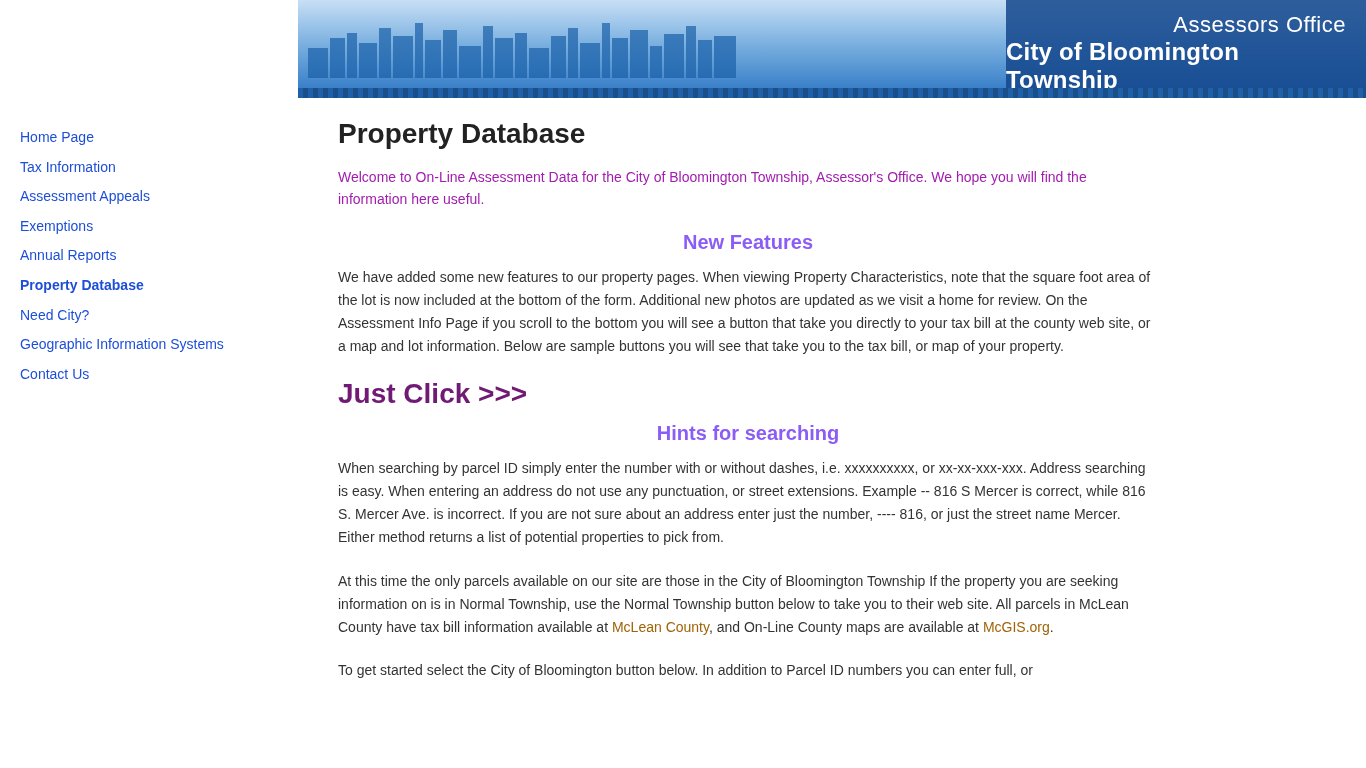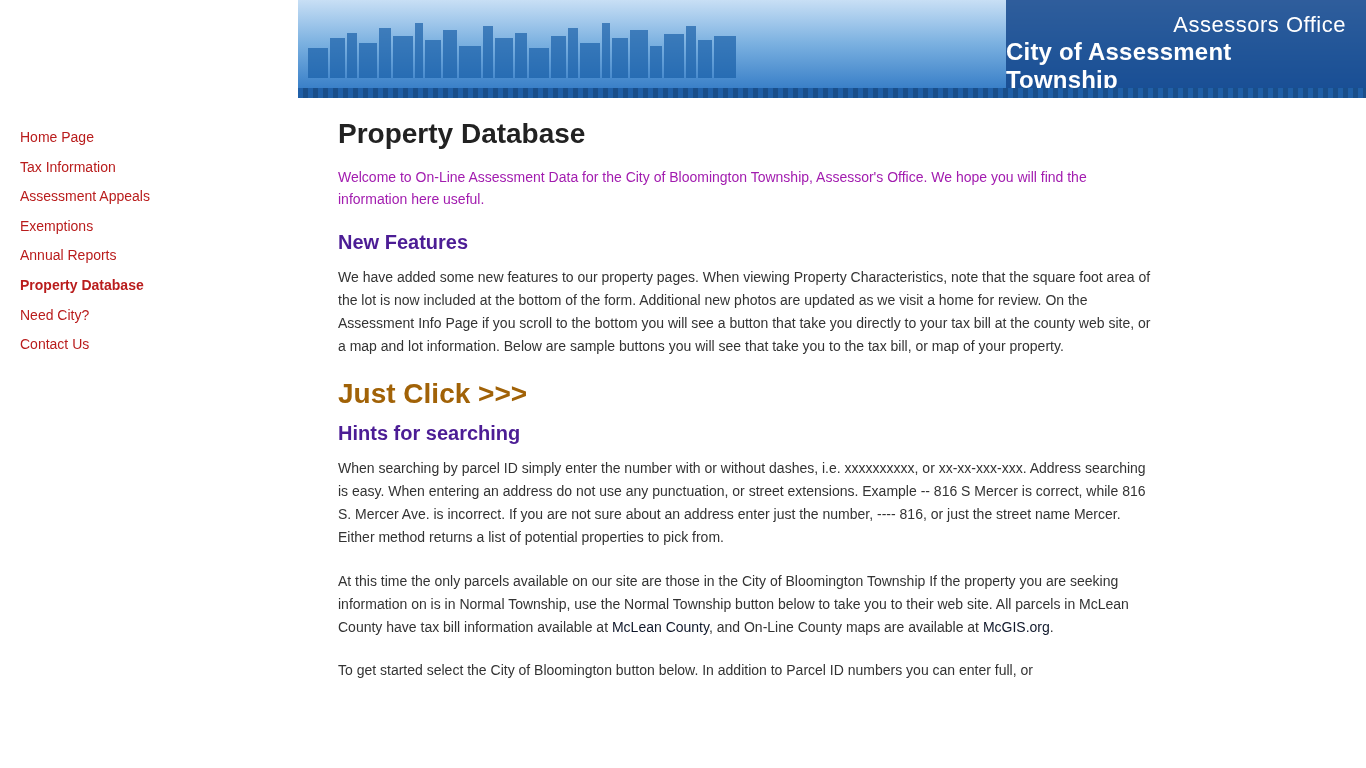--- a/index.html
+++ b/index.html
@@ -21,21 +21,21 @@
     }
     .sidebar-nav {
       list-style: none;
       padding: 0;
       margin-top: 10px;
     }
     .sidebar-nav li {
       margin-bottom: 10px;
     }
     .sidebar-nav a {
-      color: #b91c1c;
+      color: #1d4ed8;
       text-decoration: none;
       font-size: 14px;
       line-height: 1.4;
       display: block;
     }
 
     
     .main-content {
       flex: 1;
       padding: 20px 40px 20px 40px;
@@ -49,38 +49,39 @@
     }
     .intro-text {
       font-size: 14px;
       color: #a21caf;
       line-height: 1.6;
       margin-bottom: 20px;
     }
     .section-heading {
       font-size: 20px;
       font-weight: bold;
-      color: #4c1d95;
+      color: #8b5cf6;
       margin-bottom: 12px;
       margin-top: 4px;
+      text-align: center;
     }
     .section-heading-large {
       font-size: 28px;
       font-weight: bold;
-      color: #a16207;
+      color: #701a75;
       margin-bottom: 12px;
     }
     .body-text {
       font-size: 14px;
       color: #333;
       line-height: 1.65;
       margin-bottom: 20px;
     }
     .inline-link {
-      color: #0f172a;
+      color: #a16207;
       text-decoration: none;
     }
   </style>
 </head>
 <body>
 
 <div style="display:flex; flex-direction:column;">
   <div style="display:flex; margin-left:298px; width:calc(100% - 298px); height:88px; background: linear-gradient(180deg, #c8dff5 0%, #7ab0e0 50%, #3a80c8 100%); position:relative; overflow:hidden;">
 
     <svg style="position:absolute; bottom:10px; left:10px;" width="700" height="60" viewBox="0 0 700 60">
@@ -107,21 +108,21 @@
       <rect x="322" y="12" width="18" height="48" fill="#1a5fa8" opacity="0.7"></rect>
       <rect x="342" y="28" width="12" height="32" fill="#1a5fa8" opacity="0.7"></rect>
       <rect x="356" y="16" width="20" height="44" fill="#1a5fa8" opacity="0.7"></rect>
       <rect x="378" y="8" width="10" height="52" fill="#1a5fa8" opacity="0.7"></rect>
       <rect x="390" y="22" width="14" height="38" fill="#1a5fa8" opacity="0.7"></rect>
       <rect x="406" y="18" width="22" height="42" fill="#1a5fa8" opacity="0.7"></rect>
     </svg>
 
     <div style="position:absolute; right:0; top:0; background: rgba(20,70,140,0.85); width:360px; height:88px; display:flex; flex-direction:column; align-items:flex-end; justify-content:center; padding-right:20px; padding-top:24px; padding-bottom:6px;">
       <span style="color:#fff; font-size:22px; font-weight:normal; letter-spacing:0.5px;">Assessors Office</span>
-      <span style="color:#fff; font-size:24px; font-weight:bold; letter-spacing:0.2px;">City of Assessment Township</span>
+      <span style="color:#fff; font-size:24px; font-weight:bold; letter-spacing:0.2px;">City of Bloomington Township</span>
     </div>
   </div>
 
   <div style="margin-left:298px; width:calc(100% - 298px); height:10px; background: repeating-linear-gradient(90deg, #2060a8 0px, #2060a8 5px, #1a4f8a 5px, #1a4f8a 10px);"></div>
 </div>
 
 <div class="page-layout">
 
   <div class="sidebar">
     <nav>
@@ -141,20 +142,23 @@
           <li>
             <a href="#reports">Annual Reports</a>
           </li>
           <li>
             <a href="#db" style="font-weight: bold;">Property Database</a>
           </li>
           <li>
             <a href="#forms">Need City?</a>
           </li>
           <li>
+            <a href="#gis">Geographic Information Systems</a>
+          </li>
+          <li>
             <a href="#contact">Contact Us</a>
           </li>
         </ul>
     </nav>
   </div>
 
   <div class="main-content">
     <h1 class="page-title">Property Database</h1>
     <p class="intro-text">Welcome to On-Line Assessment Data for the City of Bloomington Township, Assessor's Office. We hope you will find the information here useful.</p>
 

